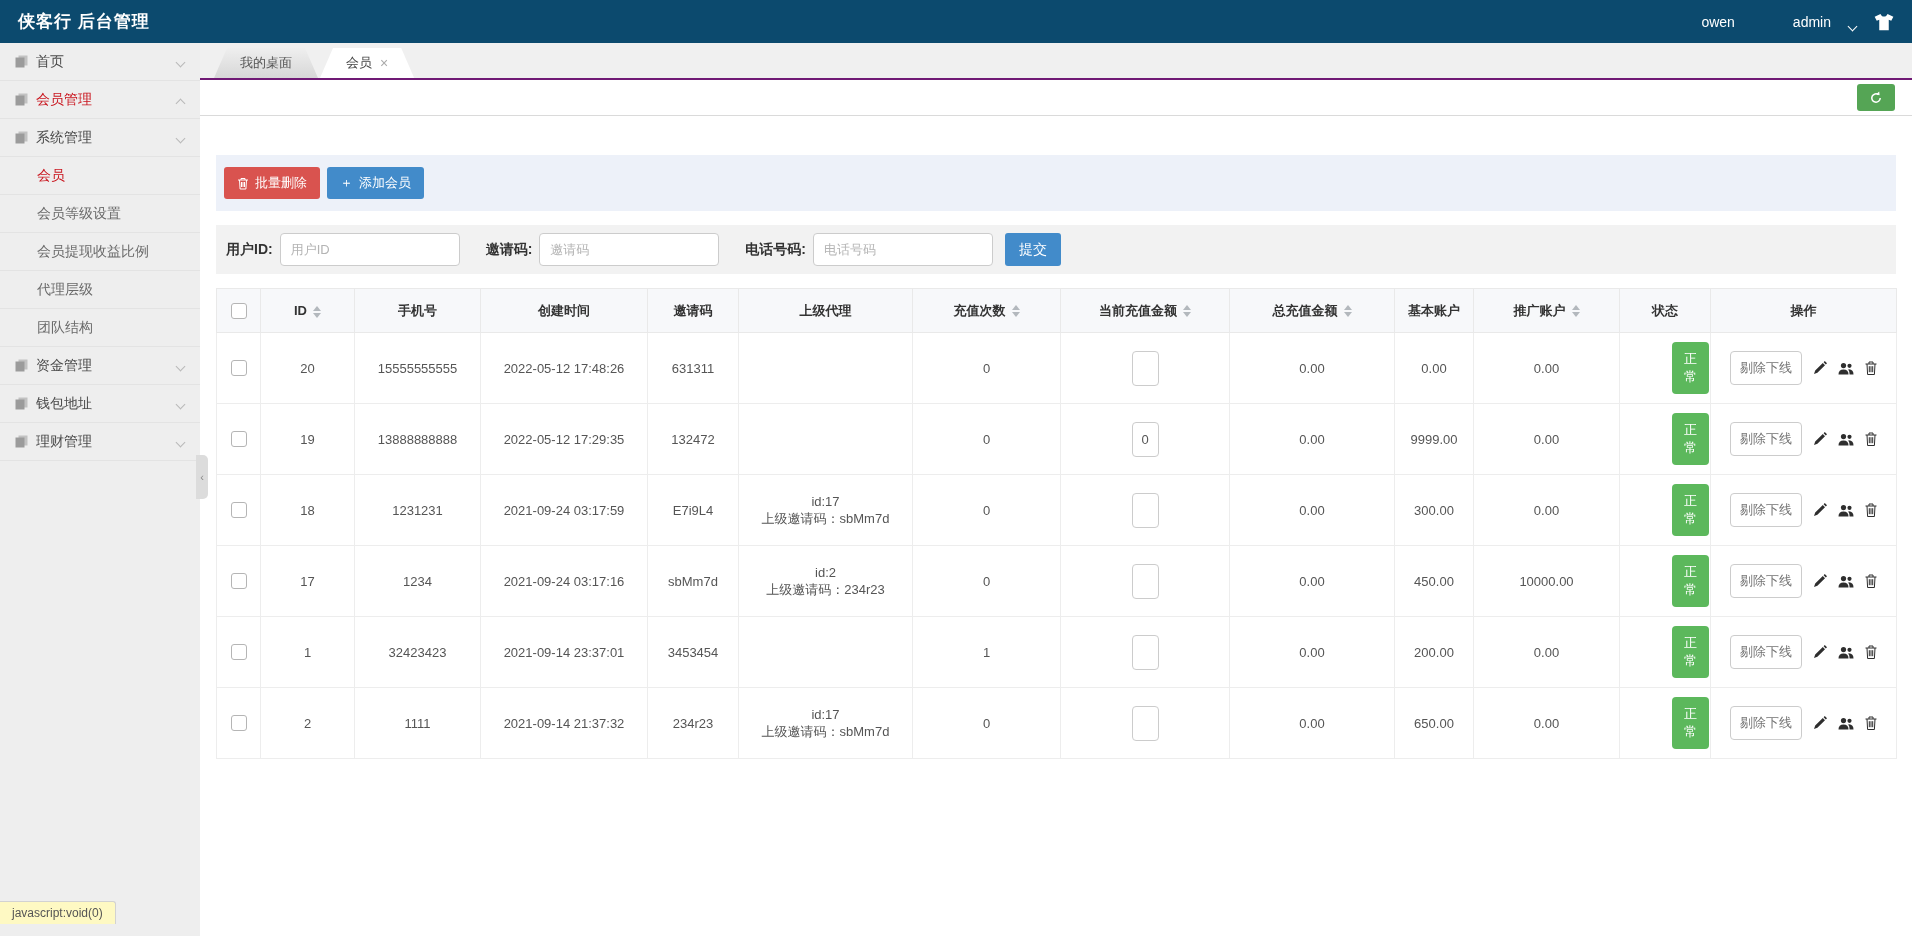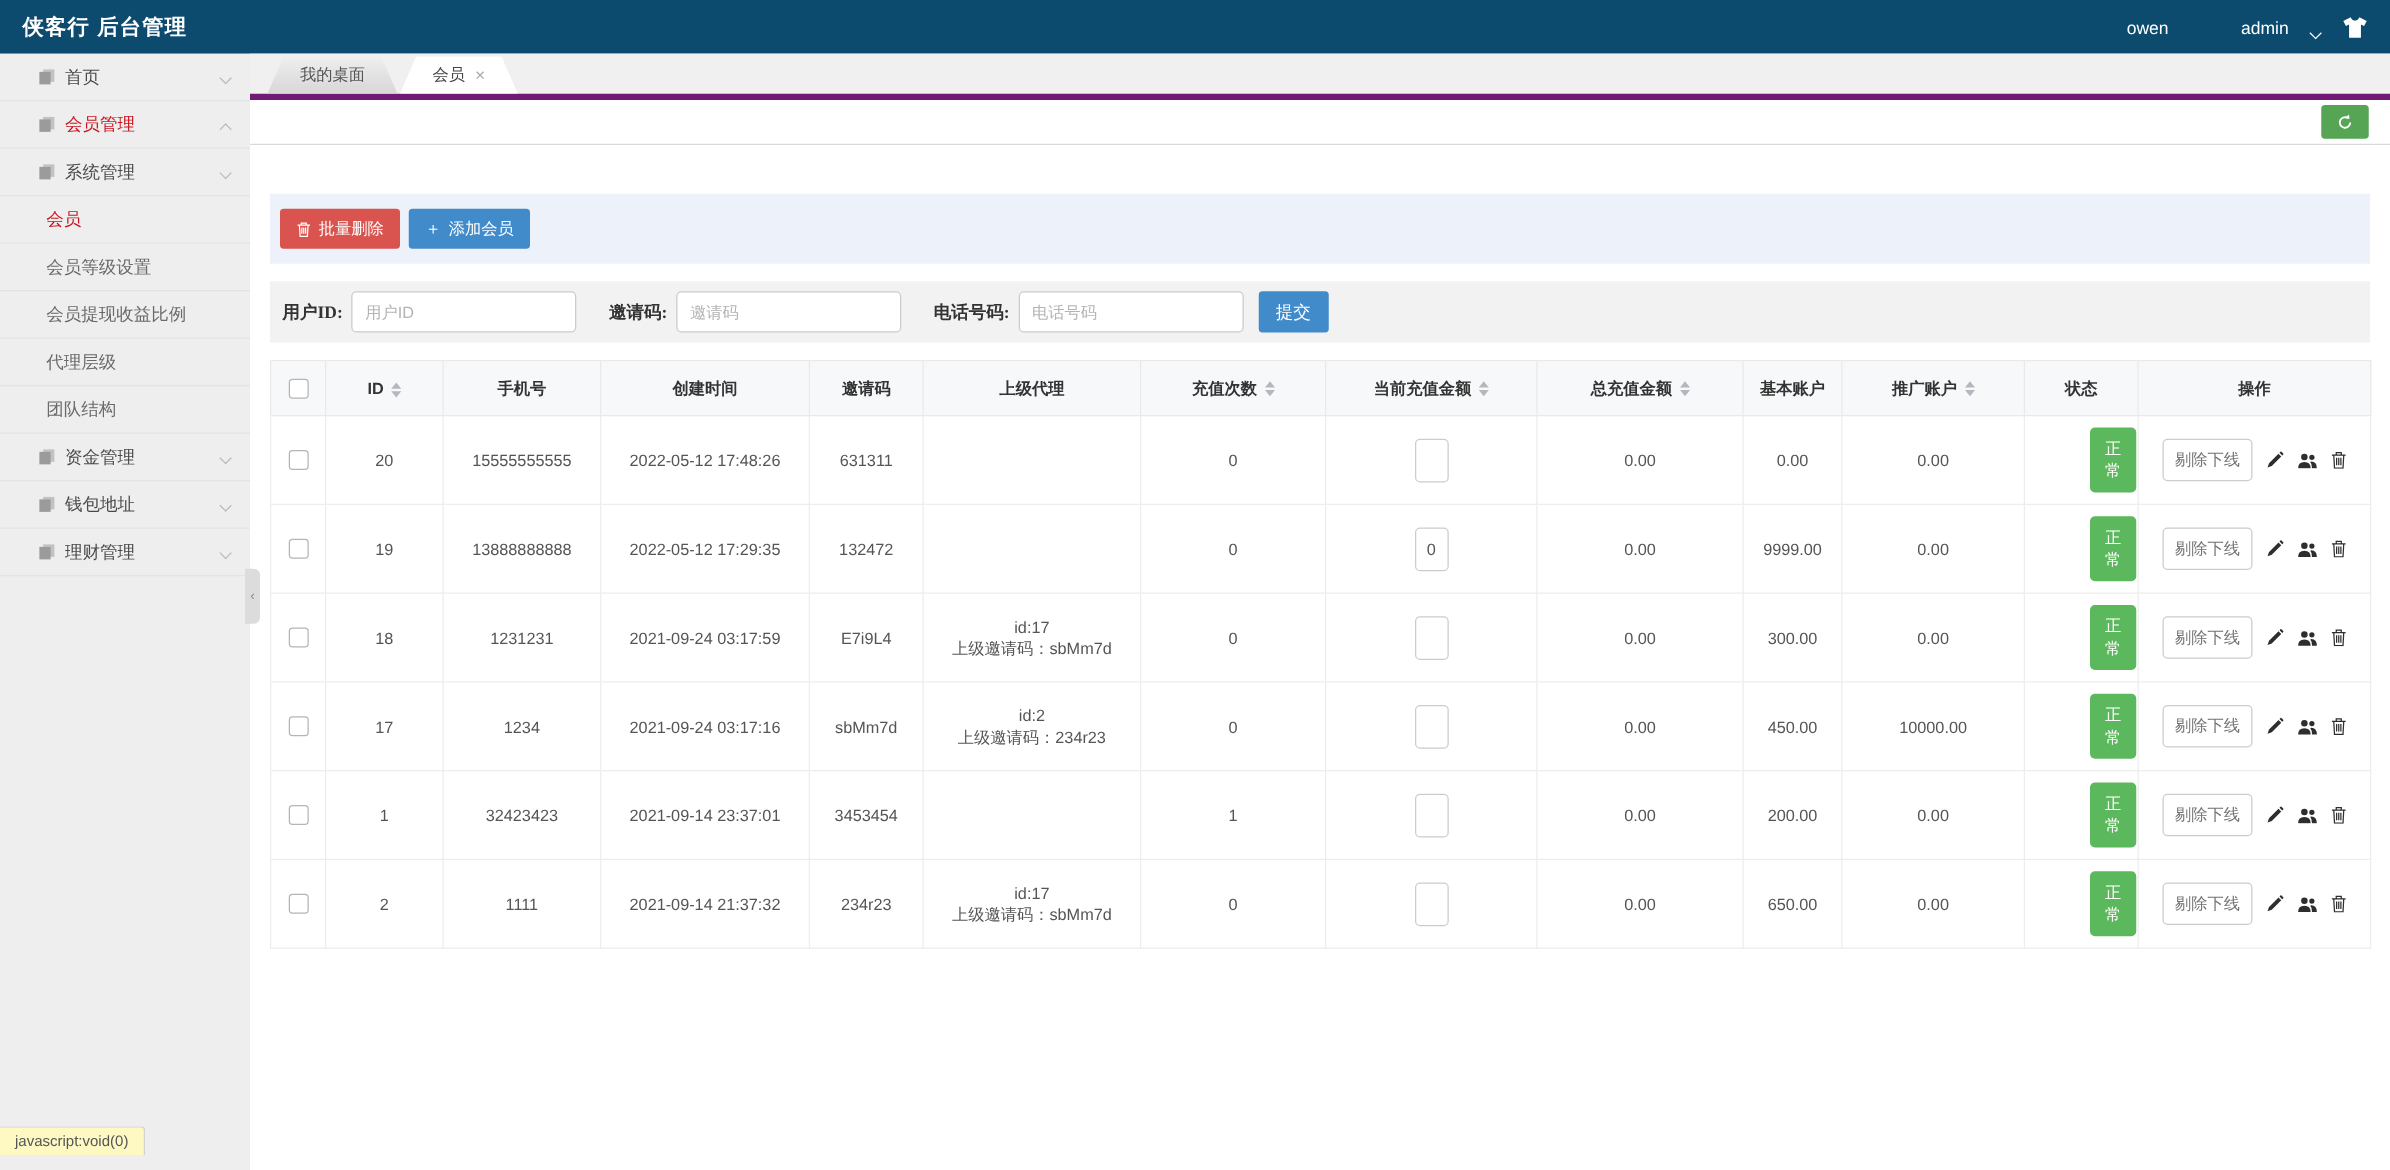--- a/index.html
+++ b/index.html
@@ -15,35 +15,35 @@
   .chev { display:inline-block; width:7px; height:7px; border-right:1.5px solid currentColor;
     border-bottom:1.5px solid currentColor; transform:rotate(45deg); margin-left:4px; margin-top:-3px; }
   .tshirt { width:20px; height:18px; cursor:pointer; }
 
   
   .layout { display:flex; height:893px; }
 
   
   .sidebar { width:200px; background:#eee; position:relative; flex:none; }
   .menu-item { position:relative; height:38px; line-height:37px; font-size:14px; color:#4a4a4a;
-    padding-left:31px; border-bottom:1px solid #e3e3e3; cursor:pointer; display:flex; align-items:center; }
+    padding-left:15px; border-bottom:1px solid #e3e3e3; cursor:pointer; display:flex; align-items:center; }
   .menu-item .doc-icon { margin-right:8px; flex:none; }
   .menu-item .m-chev { position:absolute; right:16px; top:16px; width:7px; height:7px;
     border-right:1.5px solid #b9b9b9; border-bottom:1.5px solid #b9b9b9; transform:rotate(45deg); }
   .menu-item .m-chev.up { transform:rotate(-135deg); top:19px; }
   .menu-item.sub { padding-left:37px; color:#6a6a6a; }
   .menu-item.active { color:#c9151e; }
   .collapse-handle { position:absolute; left:196px; top:412px; width:12px; height:44px;
     background:#dcdcdc; border-radius:0 5px 5px 0; color:#8a8a8a; font-size:11px;
     display:flex; align-items:center; justify-content:center; cursor:pointer; z-index:5; }
 
   
   .main { flex:1; display:flex; flex-direction:column; background:#fff; min-width:0; }
 
-  .tabbar { height:37px; background:#f0f0f0; border-bottom:5px solid #701a75;
+  .tabbar { height:37px; background:#f0f0f0; border-bottom:2px solid #701a75;
     display:flex; align-items:flex-end; padding-left:14px; flex:none; }
   .tab { height:30px; line-height:30px; padding:0 26px; font-size:13px; color:#555;
     background:linear-gradient(#efefef,#d7d7d7); cursor:pointer; margin-right:2px;
     clip-path:polygon(13px 0, calc(100% - 13px) 0, 100% 100%, 0 100%); display:flex; align-items:center; gap:8px; }
   .tab.active { background:#fff; color:#444; }
   .tab .close { color:#aaa; font-size:14px; cursor:pointer; line-height:1; }
 
   .subtoolbar { height:36px; background:#fff; border-bottom:1px solid #dadada;
     display:flex; align-items:center; justify-content:flex-end; padding-right:17px; flex:none; }
   .refresh-btn { width:38px; height:27px; background:#55a555; border:none; border-radius:3px;
@@ -53,21 +53,21 @@
 
   .btn-strip { background:#edf1f9; padding:12px 8px; display:flex; gap:7px; }
   .btn { border:none; border-radius:3px; color:#fff; font-size:13px; padding:7px 13px;
     display:inline-flex; align-items:center; gap:6px; cursor:pointer;
     font-family:"Liberation Sans","DejaVu Sans",sans-serif; }
   .btn-danger { background:#d9534f; }
   .btn-primary { background:#428bca; }
 
   .filter-strip { background:#f2f2f2; margin-top:14px; padding:8px 10px; display:flex;
     align-items:center; font-size:14px; color:#333; }
-  .filter-strip label { font-weight:bold; margin-right:7px;font-family:Liberation Serif, serif; }
+  .filter-strip label { font-weight:bold; margin-right:7px; }
   .filter-strip input { width:180px; height:33px; border:1px solid #ccc; border-radius:4px;
     padding:0 10px; font-size:13px; color:#333; margin-right:26px; background:#fff; outline:none; }
   .filter-strip input::placeholder { color:#b4b4b4; }
   .submit-btn { width:56px; height:33px; background:#428bca; color:#ffffff; border:none;
     border-radius:3px; font-size:14px; cursor:pointer; margin-left:-14px; }
 
   
   table.members { width:100%; border-collapse:collapse; table-layout:fixed; margin-top:14px;
     border:1px solid #e4e7ea; }
   table.members th { background:#f7f8fa; height:44px; font-size:13px; color:#333;

